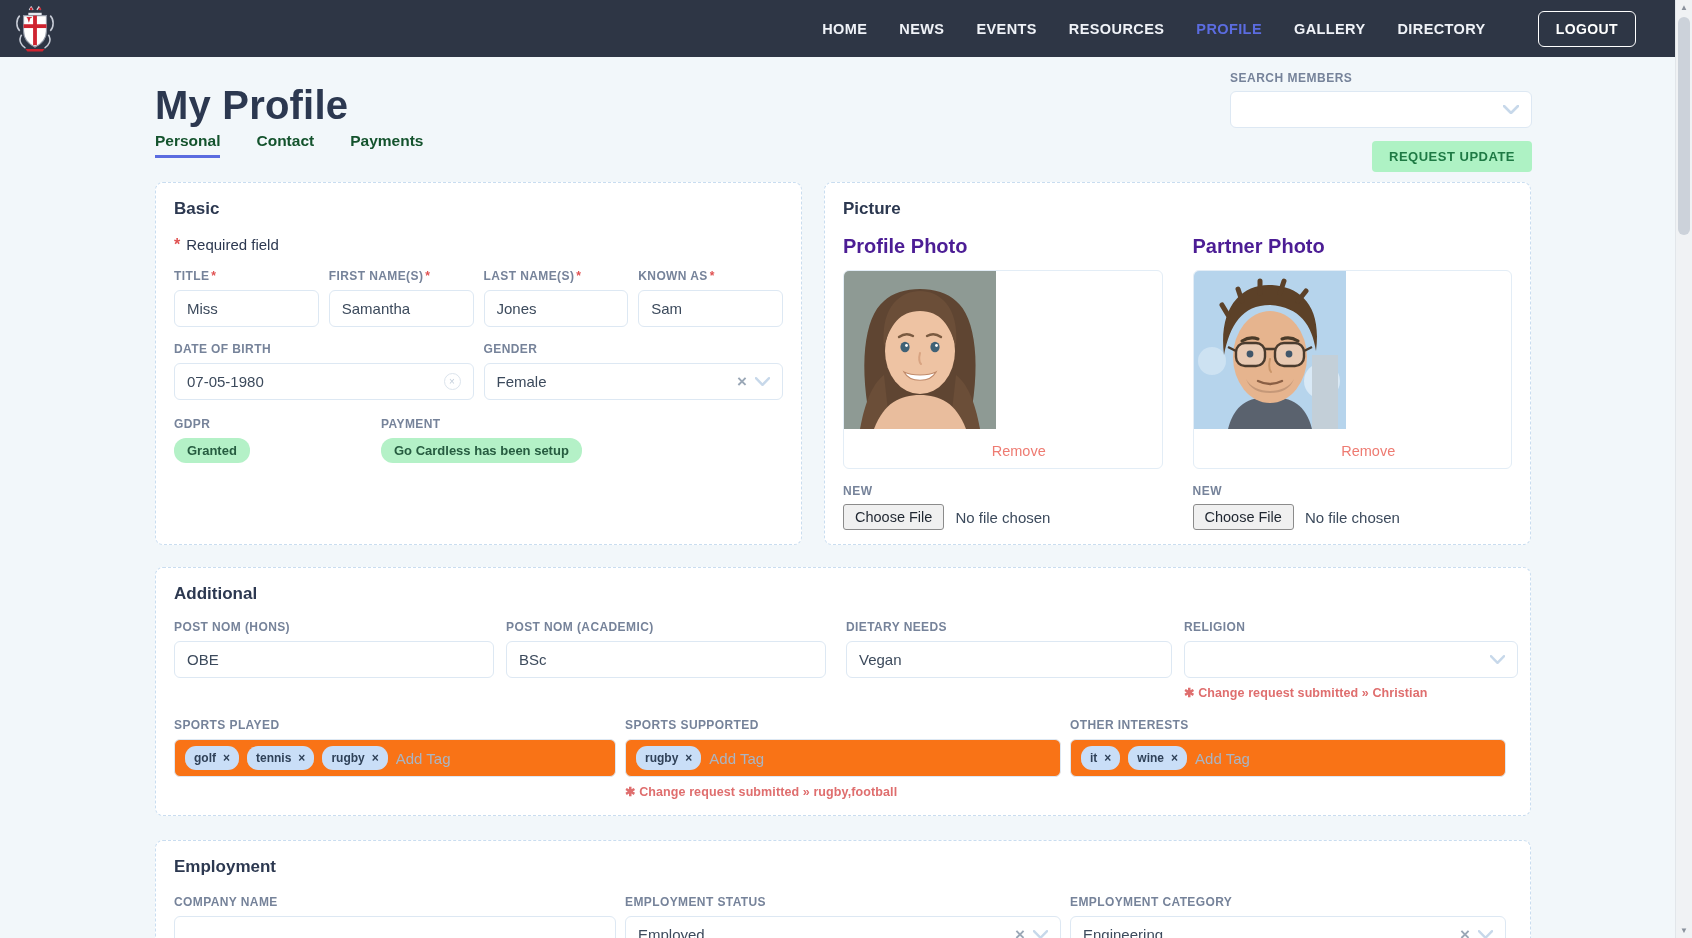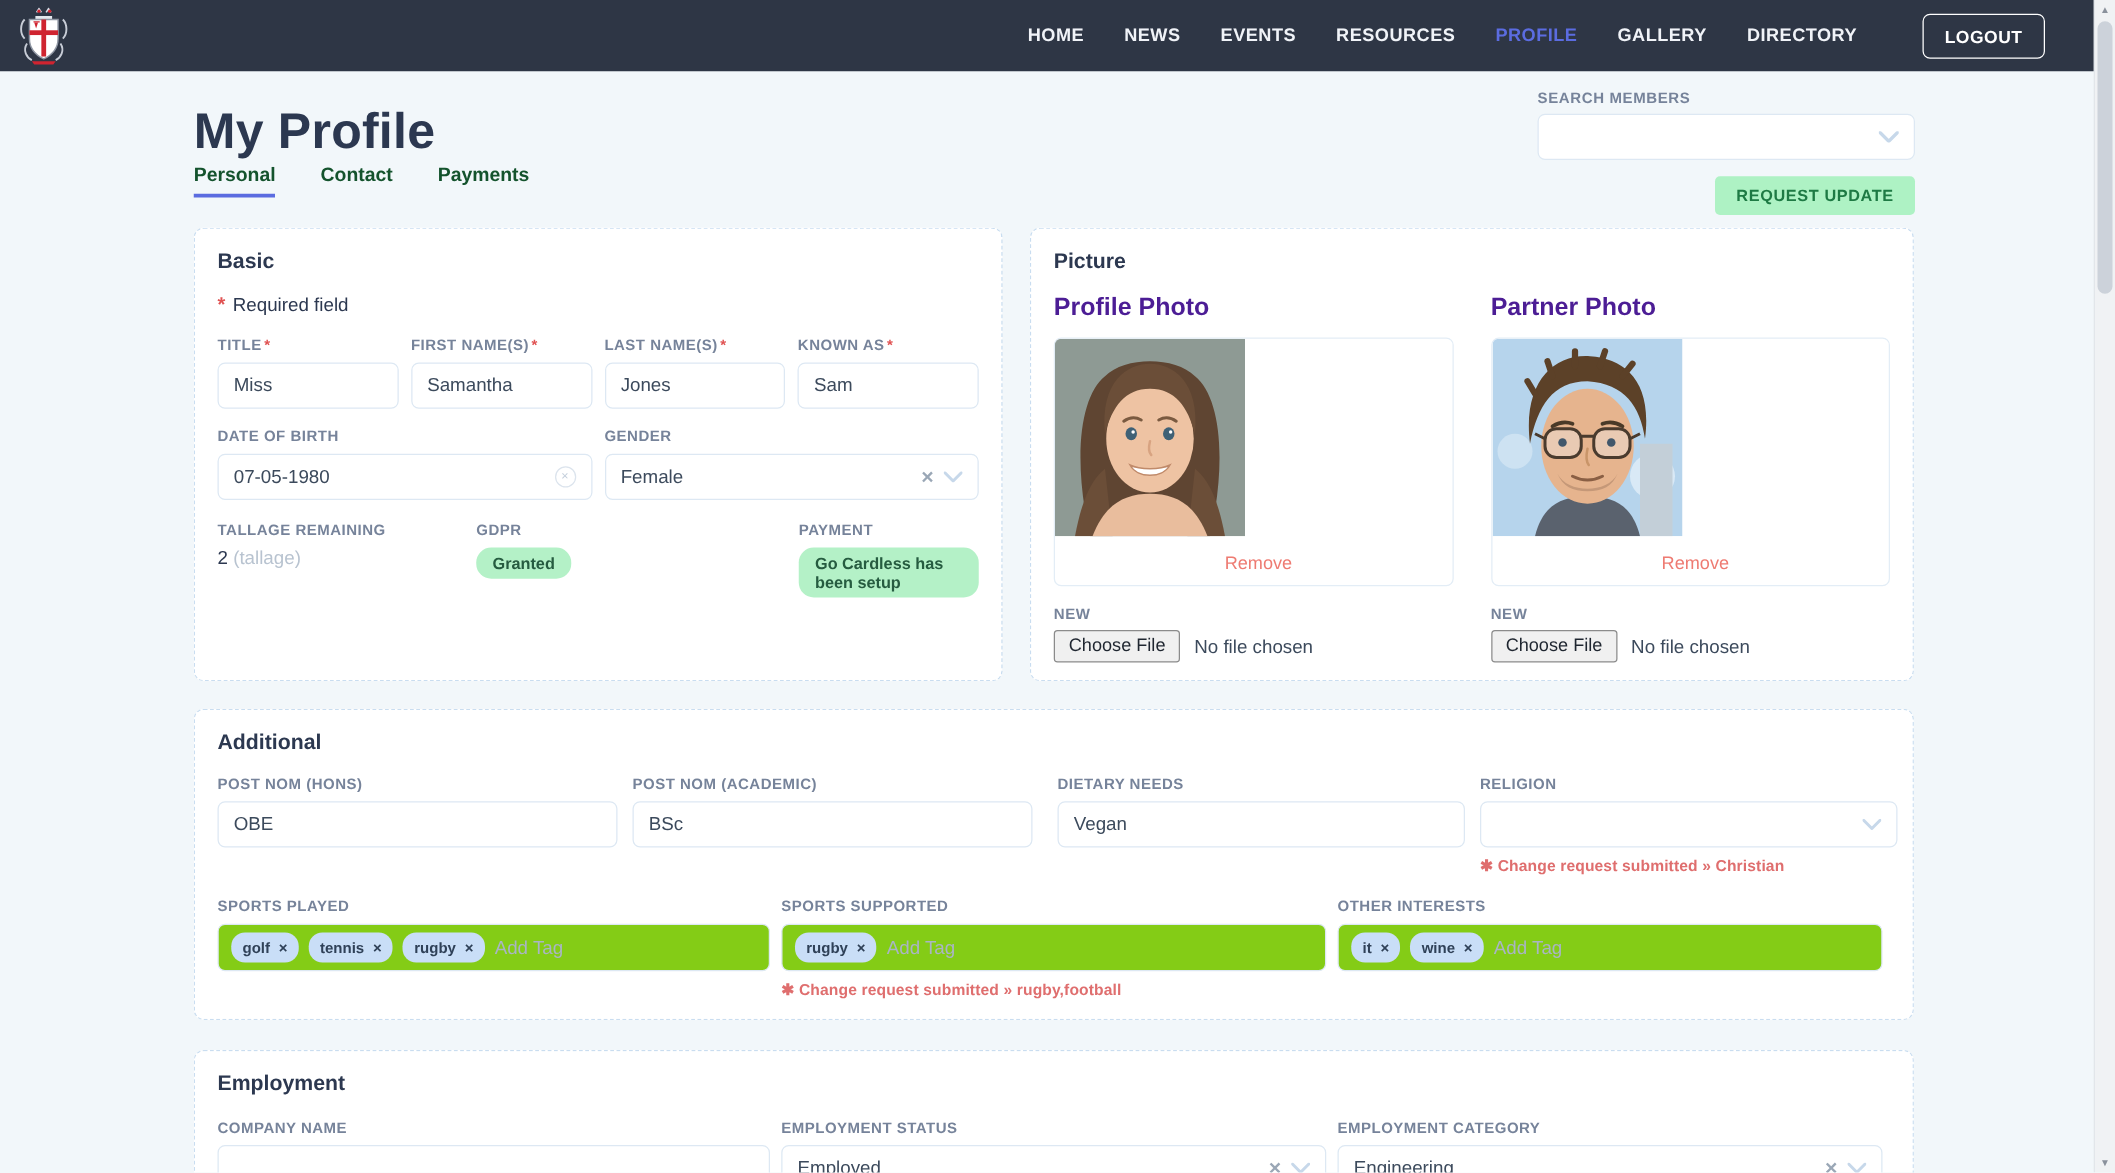--- a/index.html
+++ b/index.html
@@ -60,33 +60,33 @@
            padding:5px 13px; border-radius:12px; }
 
   .dob-clear { margin-left:auto; width:17px; height:17px; border:1px solid #dce4ed; border-radius:50%;
                color:#c3cedb; font-size:10px; display:flex; align-items:center; justify-content:center; cursor:pointer; }
 
   
   .pic-cols { display:grid; grid-template-columns:1fr 1fr; column-gap:30px; margin-top:16px; }
   .pic-label { font-size:20px; font-weight:700; color:#4c1d95; }
   .photo-box { margin-top:12px; border:1px solid #e3edf6; border-radius:6px; height:199px; position:relative; background:#fff; overflow:hidden; }
   .photo { width:152px; height:158px; display:block; }
-  .remove-link { position:absolute; bottom:9px; left:4px; width:100%; text-align:center; color:#ee7b72;
+  .remove-link { position:absolute; bottom:9px; left:16px; width:100%; text-align:center; color:#ee7b72;
                  font-size:14.5px; text-decoration:none; cursor:pointer; }
   .new-label { margin-top:15px; }
   .file-row { margin-top:3px; display:flex; align-items:center; gap:11px; }
   .file-btn { border:1px solid #8b8b8b; background:#f0f0f0; padding:4px 11px; border-radius:3px;
               font-size:14.5px; color:#1f2630; font-family:inherit; cursor:pointer; }
   .file-status { font-size:15px; color:#3c4a5c; }
 
   
   .add-row1 { display:grid; grid-template-columns:320px 320px 334px 334px; column-gap:12px; margin-top:16px; }
   .add-row1 .gap-big { margin-left:8px; }
   .grid3 { display:grid; grid-template-columns:442px 436px 436px; column-gap:9px; margin-top:18px; }
-  .tagbox { min-height:38px; border:1px solid #dde8f3; border-radius:6px; background:#84cc16;
+  .tagbox { min-height:38px; border:1px solid #dde8f3; border-radius:6px; background:#f97316;
             display:flex; align-items:center; gap:8px; padding:4px 10px; }
   .tag { background:#c9def7; color:#2f4158; font-size:12px; font-weight:700; padding:5px 9px;
          border-radius:11px; display:flex; align-items:center; gap:7px; cursor:pointer; }
   .tag .tag-x { font-size:12px; cursor:pointer; }
   .addtag { border:none; outline:none; background:transparent; font-size:15px; color:#3c4a5c; flex:1;
             min-width:60px; font-family:inherit; }
   .addtag::placeholder { color:#a9b5c4; }
   .note { margin-top:7px; font-size:12.5px; font-weight:600; color:#df6e6e; letter-spacing:.1px; }
 
   
@@ -197,24 +197,20 @@
                 <svg width="15" height="9" viewBox="0 0 16 9">
                     <polyline points="1,1 8,8 15,1" fill="none" stroke="#c7d8ea" stroke-width="2.6" stroke-linecap="round" stroke-linejoin="round"></polyline>
                   </svg>
               </span>
             </div>
           </div>
         </div>
 
         <div class="grid3-status">
           <div>
-            <span class="flabel">TALLAGE REMAINING</span>
-            <span class="tallage-val"><span>2</span> <span class="tallage-unit">(tallage)</span></span>
-          </div>
-          <div>
             <span class="flabel">GDPR</span>
             <span class="badge">Granted</span>
           </div>
           <div>
             <span class="flabel">PAYMENT</span>
             <span class="badge">Go Cardless has been setup</span>
           </div>
         </div>
       </section>
 

